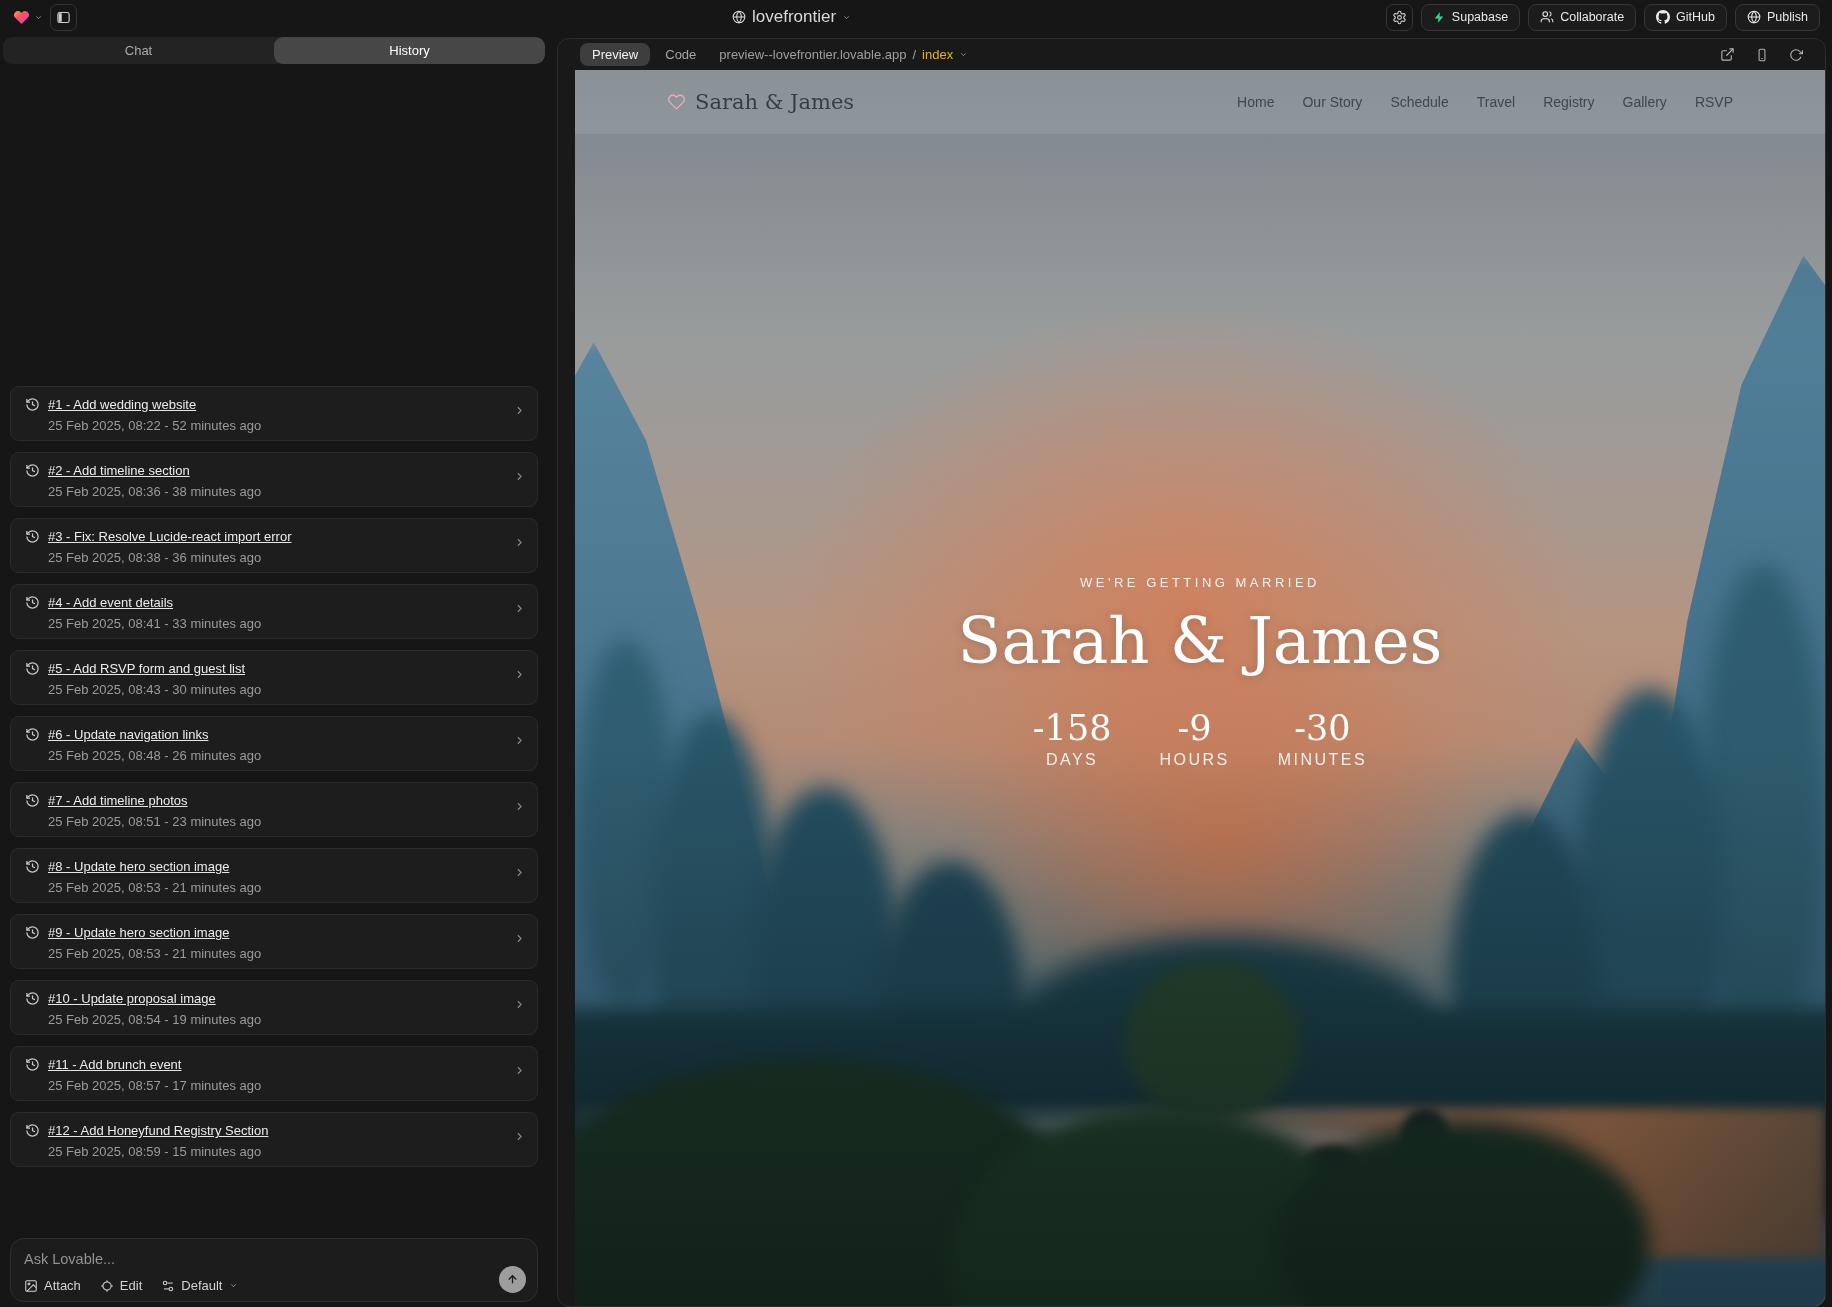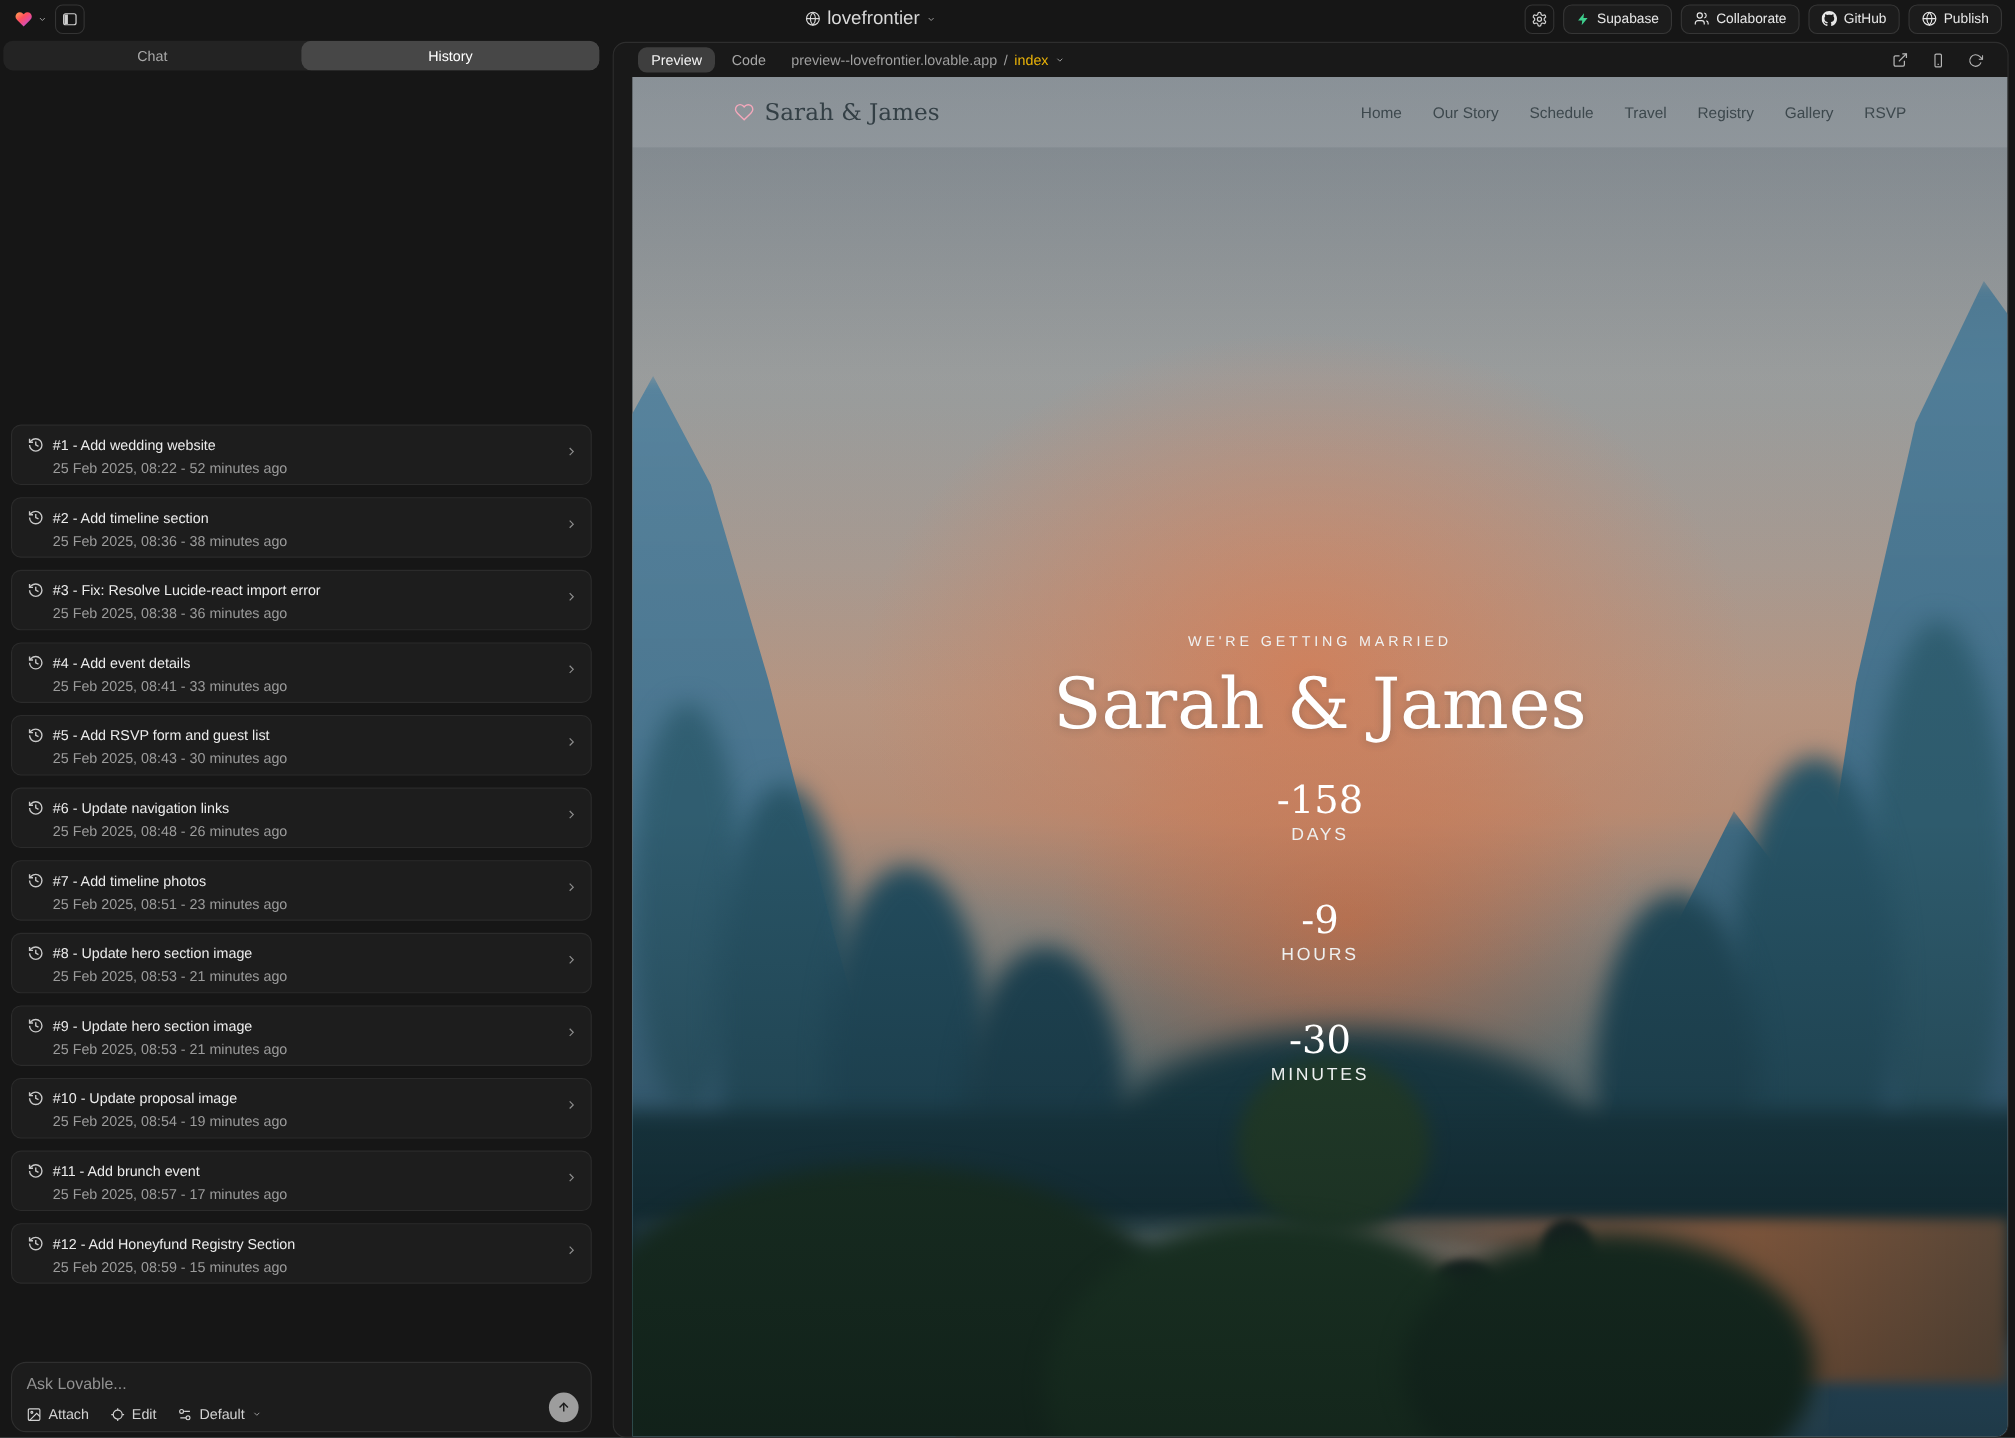--- a/index.html
+++ b/index.html
@@ -19,21 +19,21 @@
 
   
   .sidebar { position:absolute; top:34px; left:0; width:548px; bottom:0; }
   .tabbar { margin:3px 3px 0 3px; height:27px; display:flex; background:#232323; border-radius:9px; overflow:hidden; }
   .tab { flex:1; display:flex; align-items:center; justify-content:center; font-size:13px; color:#a9a9a9; border-radius:9px; cursor:pointer; }
   .tab.active { background:#474747; color:#ffffff; }
 
   .hist-list { position:absolute; top:352px; left:10px; right:10px; }
   .hist-item { position:relative; background:#1d1d1d; border:1px solid #2b2b2b; border-radius:9px; padding:10px 30px 10px 14px; margin-bottom:11px; height:55px; cursor:pointer; }
   .hist-item.current { background:linear-gradient(180deg,#454545,#3a3a3a); border-color:#4d4d4d; }
-  .hist-title-row { display:flex; align-items:flex-start; gap:8px; }
+  .hist-title-row { display:flex; align-items:flex-start; gap:8px;text-decoration:underline; }
   .hist-icon { color:#c9c9c9; flex:none; }
   .hist-title { font-size:13px; color:#ececec; white-space:nowrap; }
   .hist-item.current .hist-title { font-weight:bold; color:#fff; }
   .badge-current { background:#ffffff; color:#141414; font-size:11.5px; font-weight:bold; padding:3px 10px; border-radius:999px; margin-left:4px; }
   .hist-time { margin:6px 0 0 23px; font-size:13px; color:#9b9b9b; }
   .hist-chev { position:absolute; right:11px; top:17px; color:#8d8d8d; }
 
   
   .ask { position:absolute; left:10px; right:10px; bottom:5px; height:64px; background:#1c1c1c; border:1px solid #2f2f2f; border-radius:14px; padding:11px 13px; }
   .ask-input { width:70%; background:transparent; border:none; outline:none; color:#e8e8e8; font-size:14.5px; font-family:"Liberation Sans",sans-serif; }
@@ -76,21 +76,21 @@
   
   .site-header { position:absolute; top:0; left:0; right:0; height:64px; display:flex; align-items:center; padding:0 92px; background:rgba(255,255,255,0.10); }
   .site-logo { display:flex; align-items:center; gap:9px; font-family:"DejaVu Serif",serif; font-size:21px; color:#333f45; cursor:pointer; }
   .site-nav { margin-left:auto; display:flex; gap:28px; }
   .site-nav span { font-size:14px; color:#3d484d; cursor:pointer; }
 
   .hero { position:absolute; left:0; right:0; top:505px; text-align:center; color:#ffffff; }
   .hero-eyebrow { font-size:13px; letter-spacing:3.5px; color:#f0f2f2; }
   .hero-title { font-family:"DejaVu Serif",serif; font-size:64px; font-weight:normal; margin-top:14px; text-shadow:0 1px 8px rgba(40,50,60,0.25); }
   .hero-date { font-size:19px; margin-top:16px; color:#f5f6f6; }
-  .countdown { display:flex; justify-content:center; gap:48px; margin-top:30px;flex-direction:column; }
+  .countdown { display:flex; justify-content:center; gap:48px; margin-top:30px; }
   .cd-unit { text-align:center; }
   .cd-val { font-family:"DejaVu Serif",serif; font-size:35px; }
   .cd-label { font-size:16px; letter-spacing:2.5px; margin-top:3px; color:#eef0f0; }
 </style>
 </head>
 <body>
 
 <div class="topbar">
   <div class="tb-left">
     <div class="logo-wrap">

